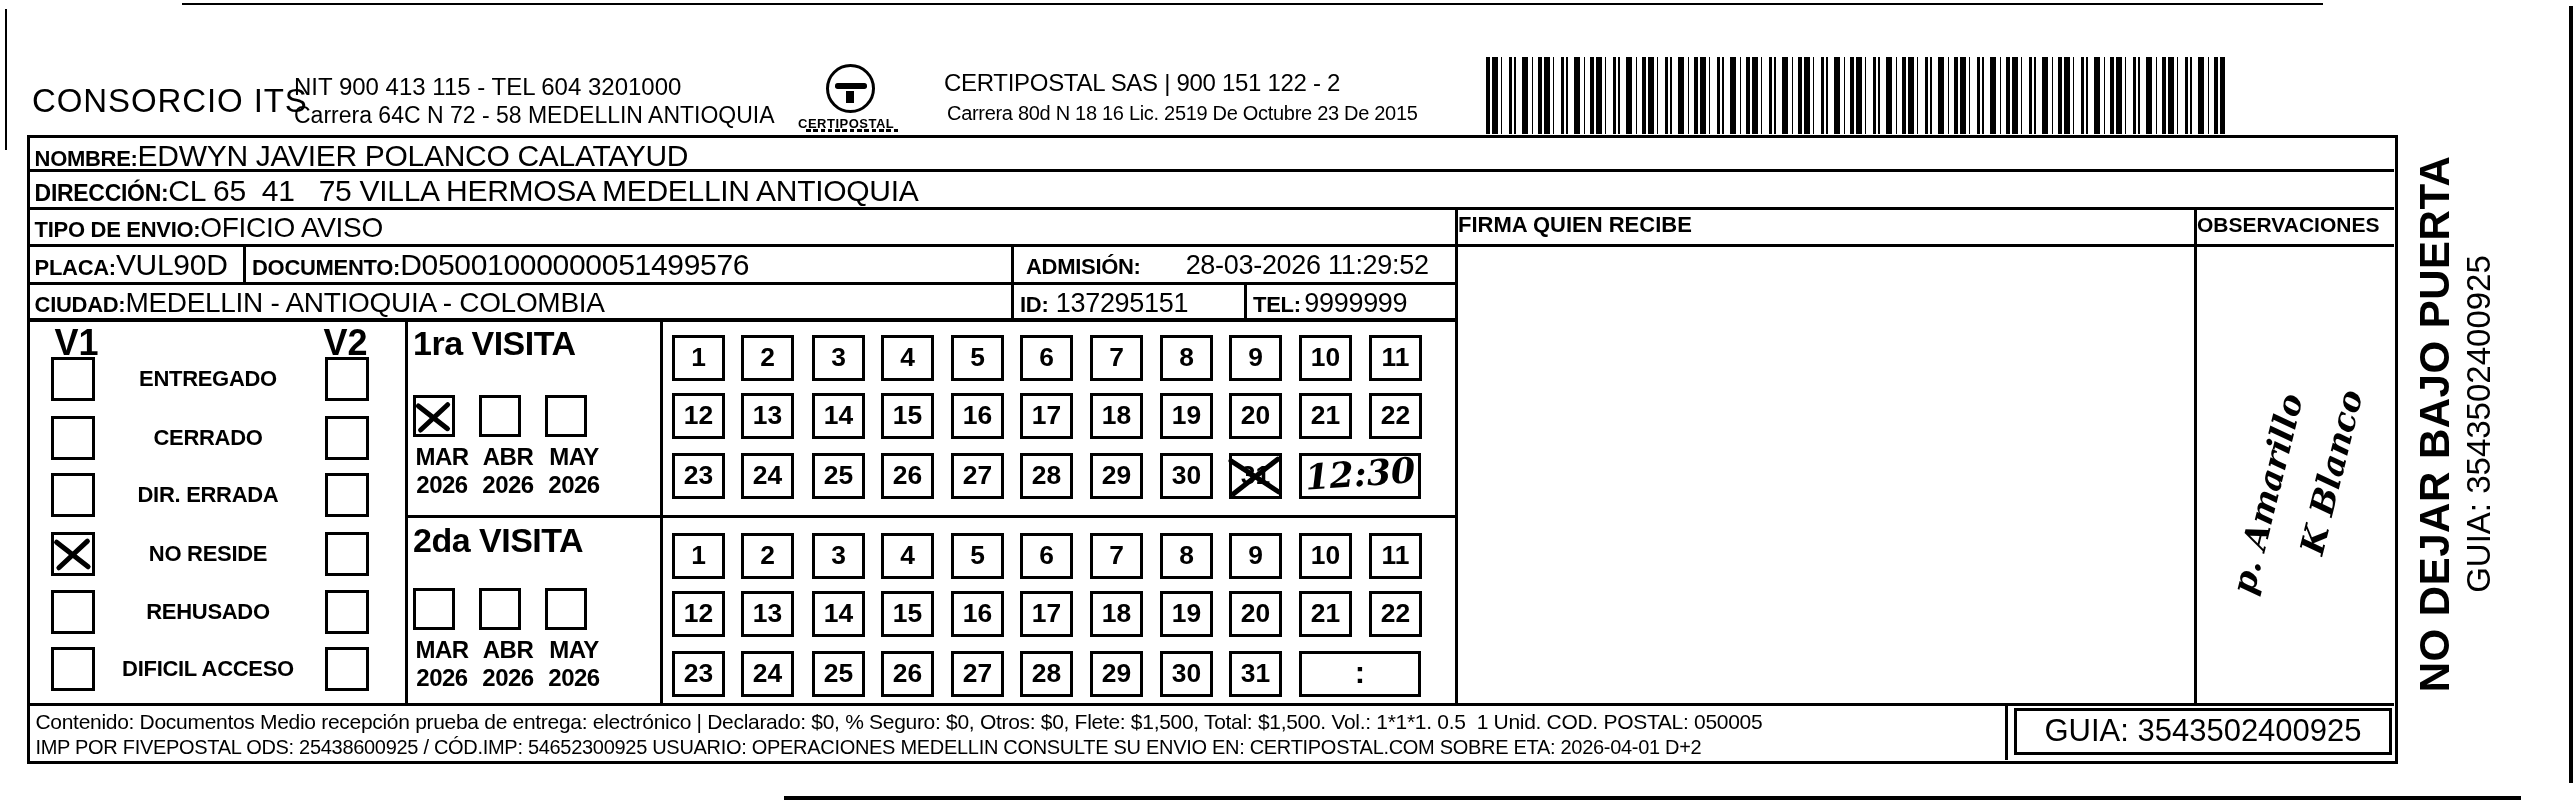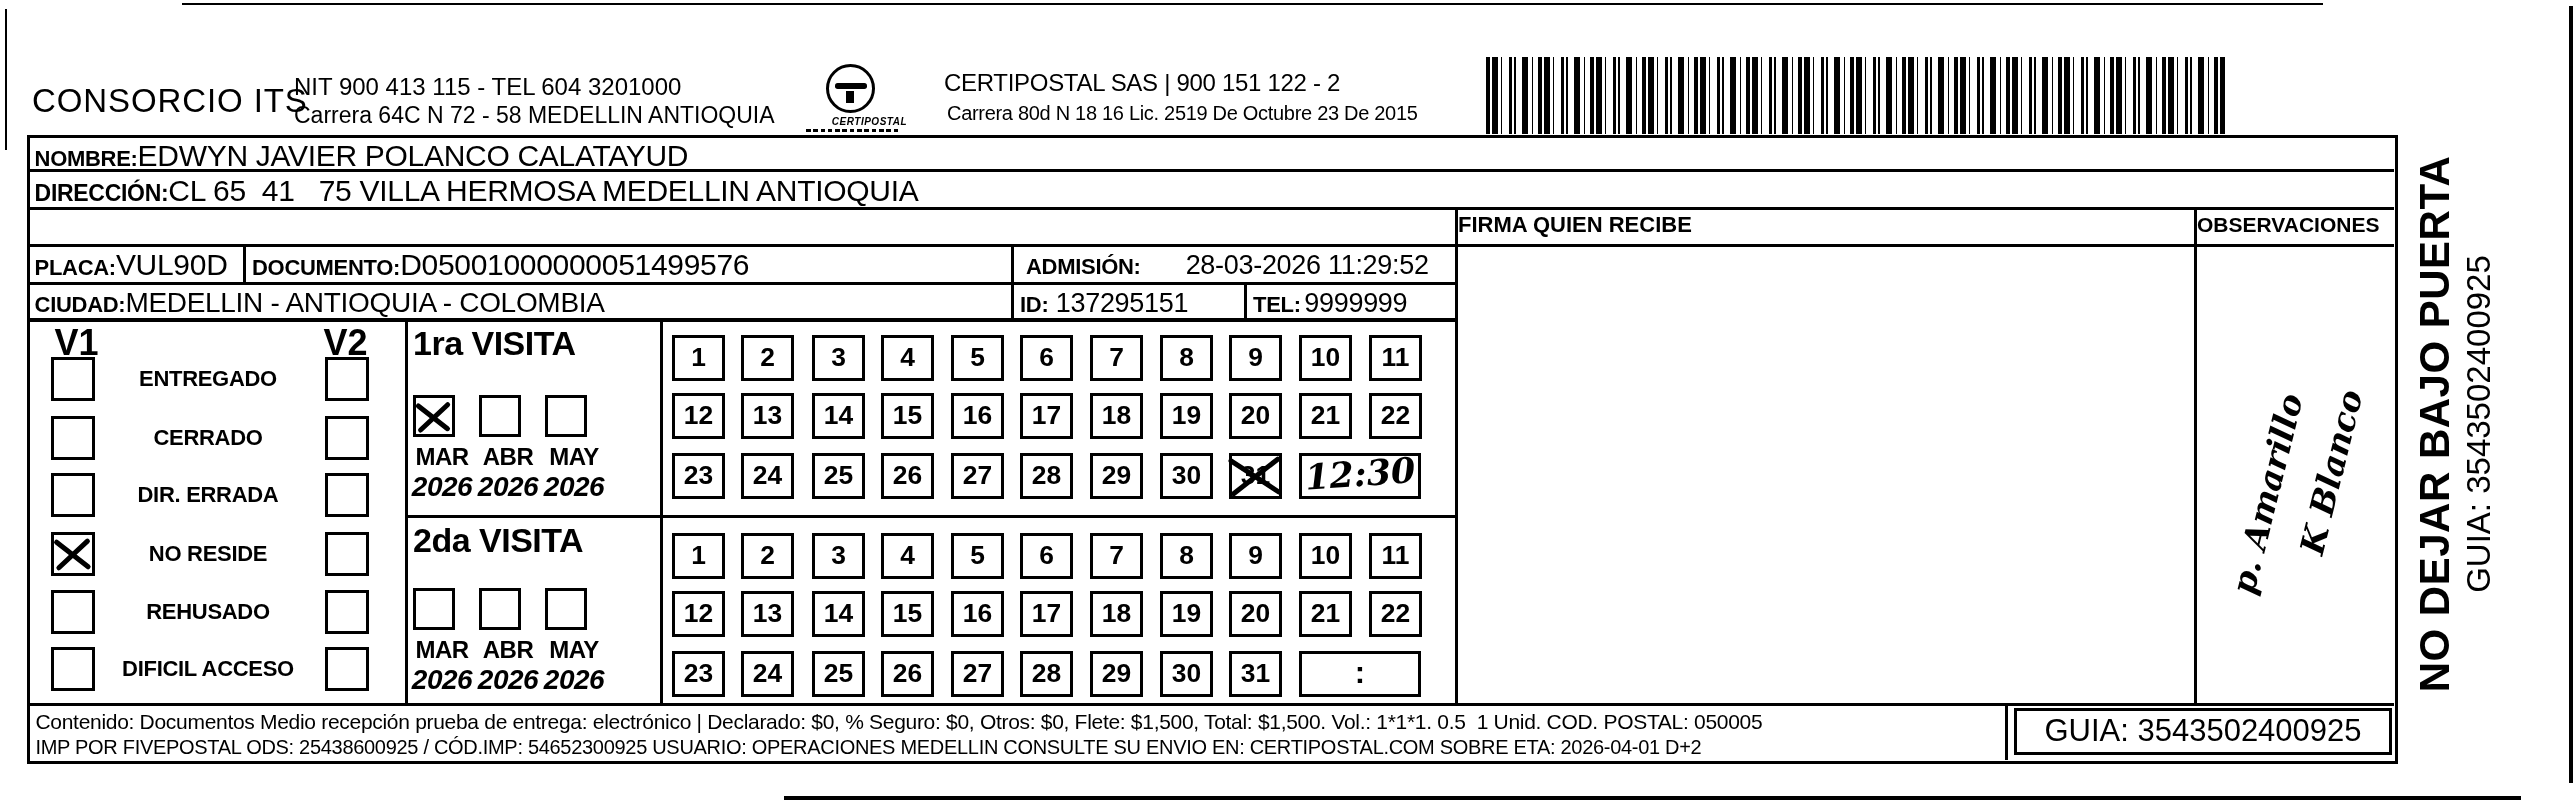--- a/index.html
+++ b/index.html
@@ -9,21 +9,21 @@
   .hl{position:absolute;background:#000;height:2.7px;}
   .vl{position:absolute;background:#000;width:2.7px;}
 
   
   .company{left:32px;top:82px;font-size:33px;letter-spacing:0.9px;}
   .coinfo1{left:294px;top:73px;font-size:24px;}
   .coinfo2{left:294px;top:102px;font-size:23px;}
   .logo{left:826px;top:64px;width:49px;height:49px;border:3.6px solid #000;border-radius:50%;box-sizing:border-box;}
   .logo::before{content:"";position:absolute;left:5.5px;right:5.5px;top:15.5px;height:6.4px;background:#000;border-radius:2.7px;}
   .logo::after{content:"";position:absolute;left:17.3px;top:24px;width:7.3px;height:12px;background:#000;}
-  .logocap{left:798px;top:116px;width:109px;text-align:right;font-size:10px;font-weight:700;letter-spacing:0.5px;font-style:italic;}
+  .logocap{left:798px;top:116px;width:109px;text-align:left;font-size:13px;font-weight:700;letter-spacing:0.5px;}
   .logosquig{left:806px;top:129px;width:93px;height:2.7px;
      background:repeating-linear-gradient(90deg,#000 0 4.6px,#fff 4.6px 7.3px);}
   .op1{left:944px;top:69px;font-size:24px;letter-spacing:-0.3px;}
   .op2{left:947px;top:102px;font-size:20px;letter-spacing:-0.3px;}
   .barcode{left:1486px;top:57px;width:739px;height:77px;
      background:repeating-linear-gradient(90deg,
        #000 0 3.6px,#fff 3.6px 6.4px,#000 6.4px 12px,#fff 12px 14.6px,#000 14.6px 16.4px,#fff 16.4px 23px,
        #000 23px 26.4px,#fff 26.4px 28px,#000 28px 30px,#fff 30px 36px,#000 36px 42px,#fff 42px 46px,
        #000 46px 47px,#fff 47px 52px);}
 
@@ -47,21 +47,21 @@
                 font-size:22px;font-weight:700;letter-spacing:-0.3px;}
   .cb{position:absolute;width:44px;height:44px;border:3.6px solid #000;box-sizing:border-box;background:#fff;}
   .status-row .cb.v1{left:21px;top:0;} .status-row .cb.v2{left:295px;top:0;}
 
   
   .vtitle{position:absolute;font-size:34px;font-weight:700;letter-spacing:-0.5px;}
   .months{position:absolute;display:flex;}
   .month{width:66px;text-align:center;position:relative;}
   .month .cb{position:relative;display:block;margin:0 0 0 3.6px;width:42px;height:42px;}
   .mlabel{font-size:24px;font-weight:700;margin-top:5.5px;letter-spacing:-0.5px;}
-  .myear{font-size:28px;font-weight:700;letter-spacing:-0.5px;font-style:italic;}
+  .myear{font-size:24px;font-weight:700;letter-spacing:-0.5px;}
 
   
   .grid{position:absolute;width:750px;height:164px;}
   .daybox{position:absolute;width:53px;height:46px;border:3.6px solid #000;box-sizing:border-box;
           font-size:26.4px;font-weight:700;text-align:center;line-height:38px;background:#fff;}
   .timebox{position:absolute;width:122px;height:46px;border:3.6px solid #000;box-sizing:border-box;
            text-align:center;background:#fff;}
   .time-print{font-size:31px;font-weight:700;line-height:38px;}
   .time-hand{display:inline-block;font-size:35px;line-height:36px;transform:rotate(-4deg);}
 
@@ -125,20 +125,24 @@
     <div class="vl" style="left:630px;top:180px;height:388px;"></div>
     <div class="vl" style="left:1975px;top:565px;height:57px;"></div>
 
     <div class="fieldrow" style="left:4.6px;top:0.9px;">
       <span class="flabel">NOMBRE:</span>
       <span class="fval" style="font-size:30px;">EDWYN JAVIER POLANCO CALATAYUD</span>
     </div>
     <div class="fieldrow" style="left:4.6px;top:36px;">
       <span class="flabel" style="font-size:23px;">DIRECCIÓN:</span>
       <span class="fval" style="font-size:30px;">CL 65  41   75 VILLA HERMOSA MEDELLIN ANTIOQUIA</span>
+    </div>
+    <div class="fieldrow" style="left:4.6px;top:74px;">
+      <span class="flabel">TIPO DE ENVIO:</span>
+      <span class="fval" style="font-size:28px;">OFICIO AVISO</span>
     </div>
     <div class="hdrcell" style="left:1428px;top:69px;width:736px;">FIRMA QUIEN RECIBE</div>
     <div class="hdrcell" style="left:2167px;top:69px;width:197px;font-size:21px;">OBSERVACIONES</div>
 
     <div class="fieldrow" style="left:4.6px;top:110px;">
       <span class="flabel">PLACA:</span>
       <span class="fval" style="font-size:30px;">VUL90D</span>
     </div>
     <div class="fieldrow" style="left:222px;top:110px;">
       <span class="flabel">DOCUMENTO:</span>

